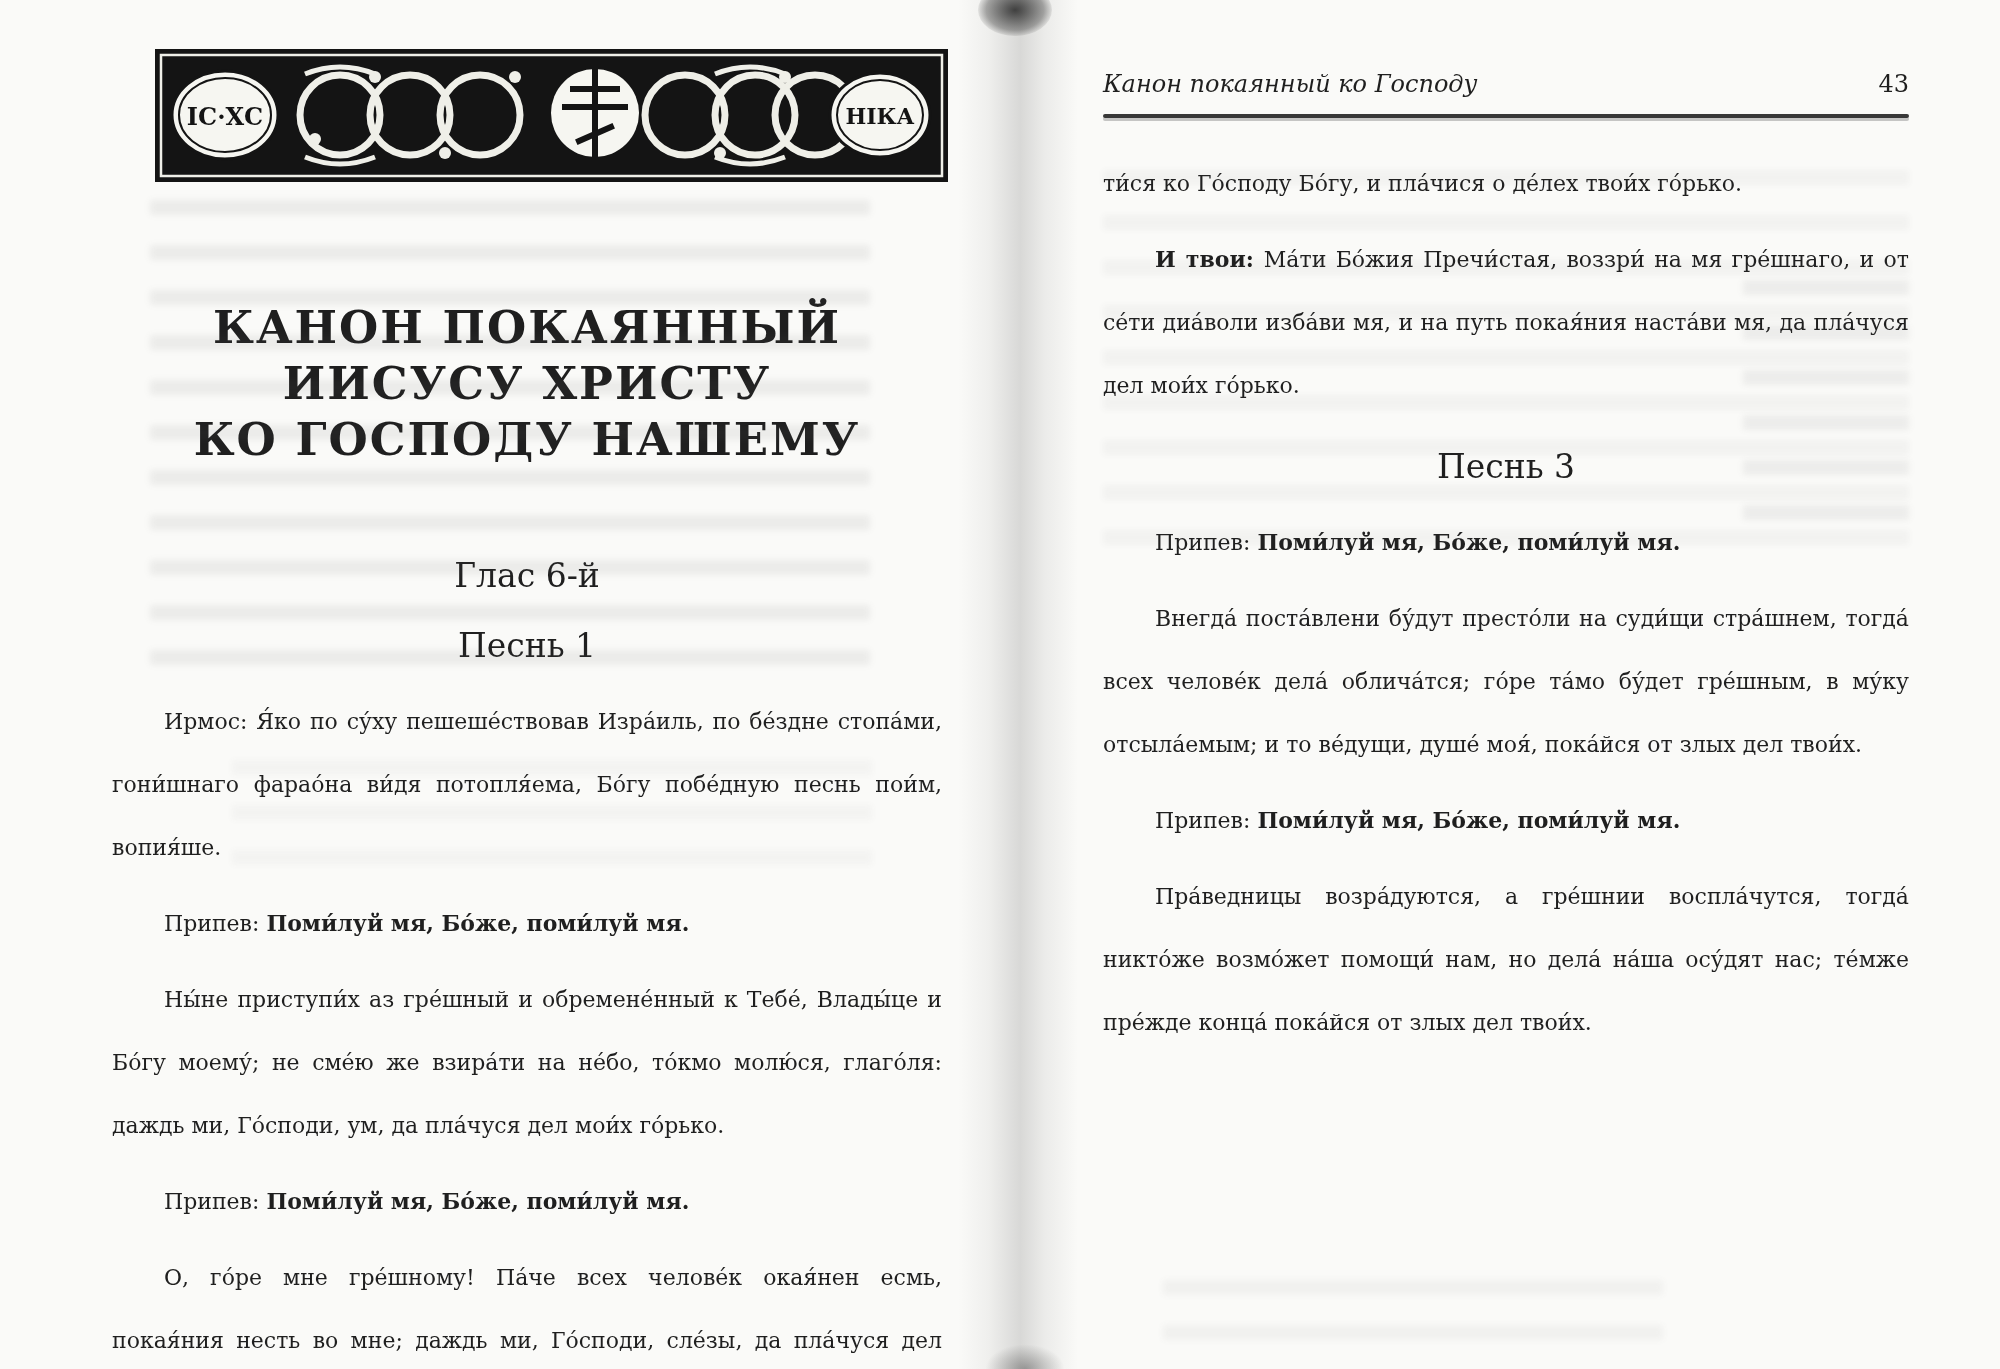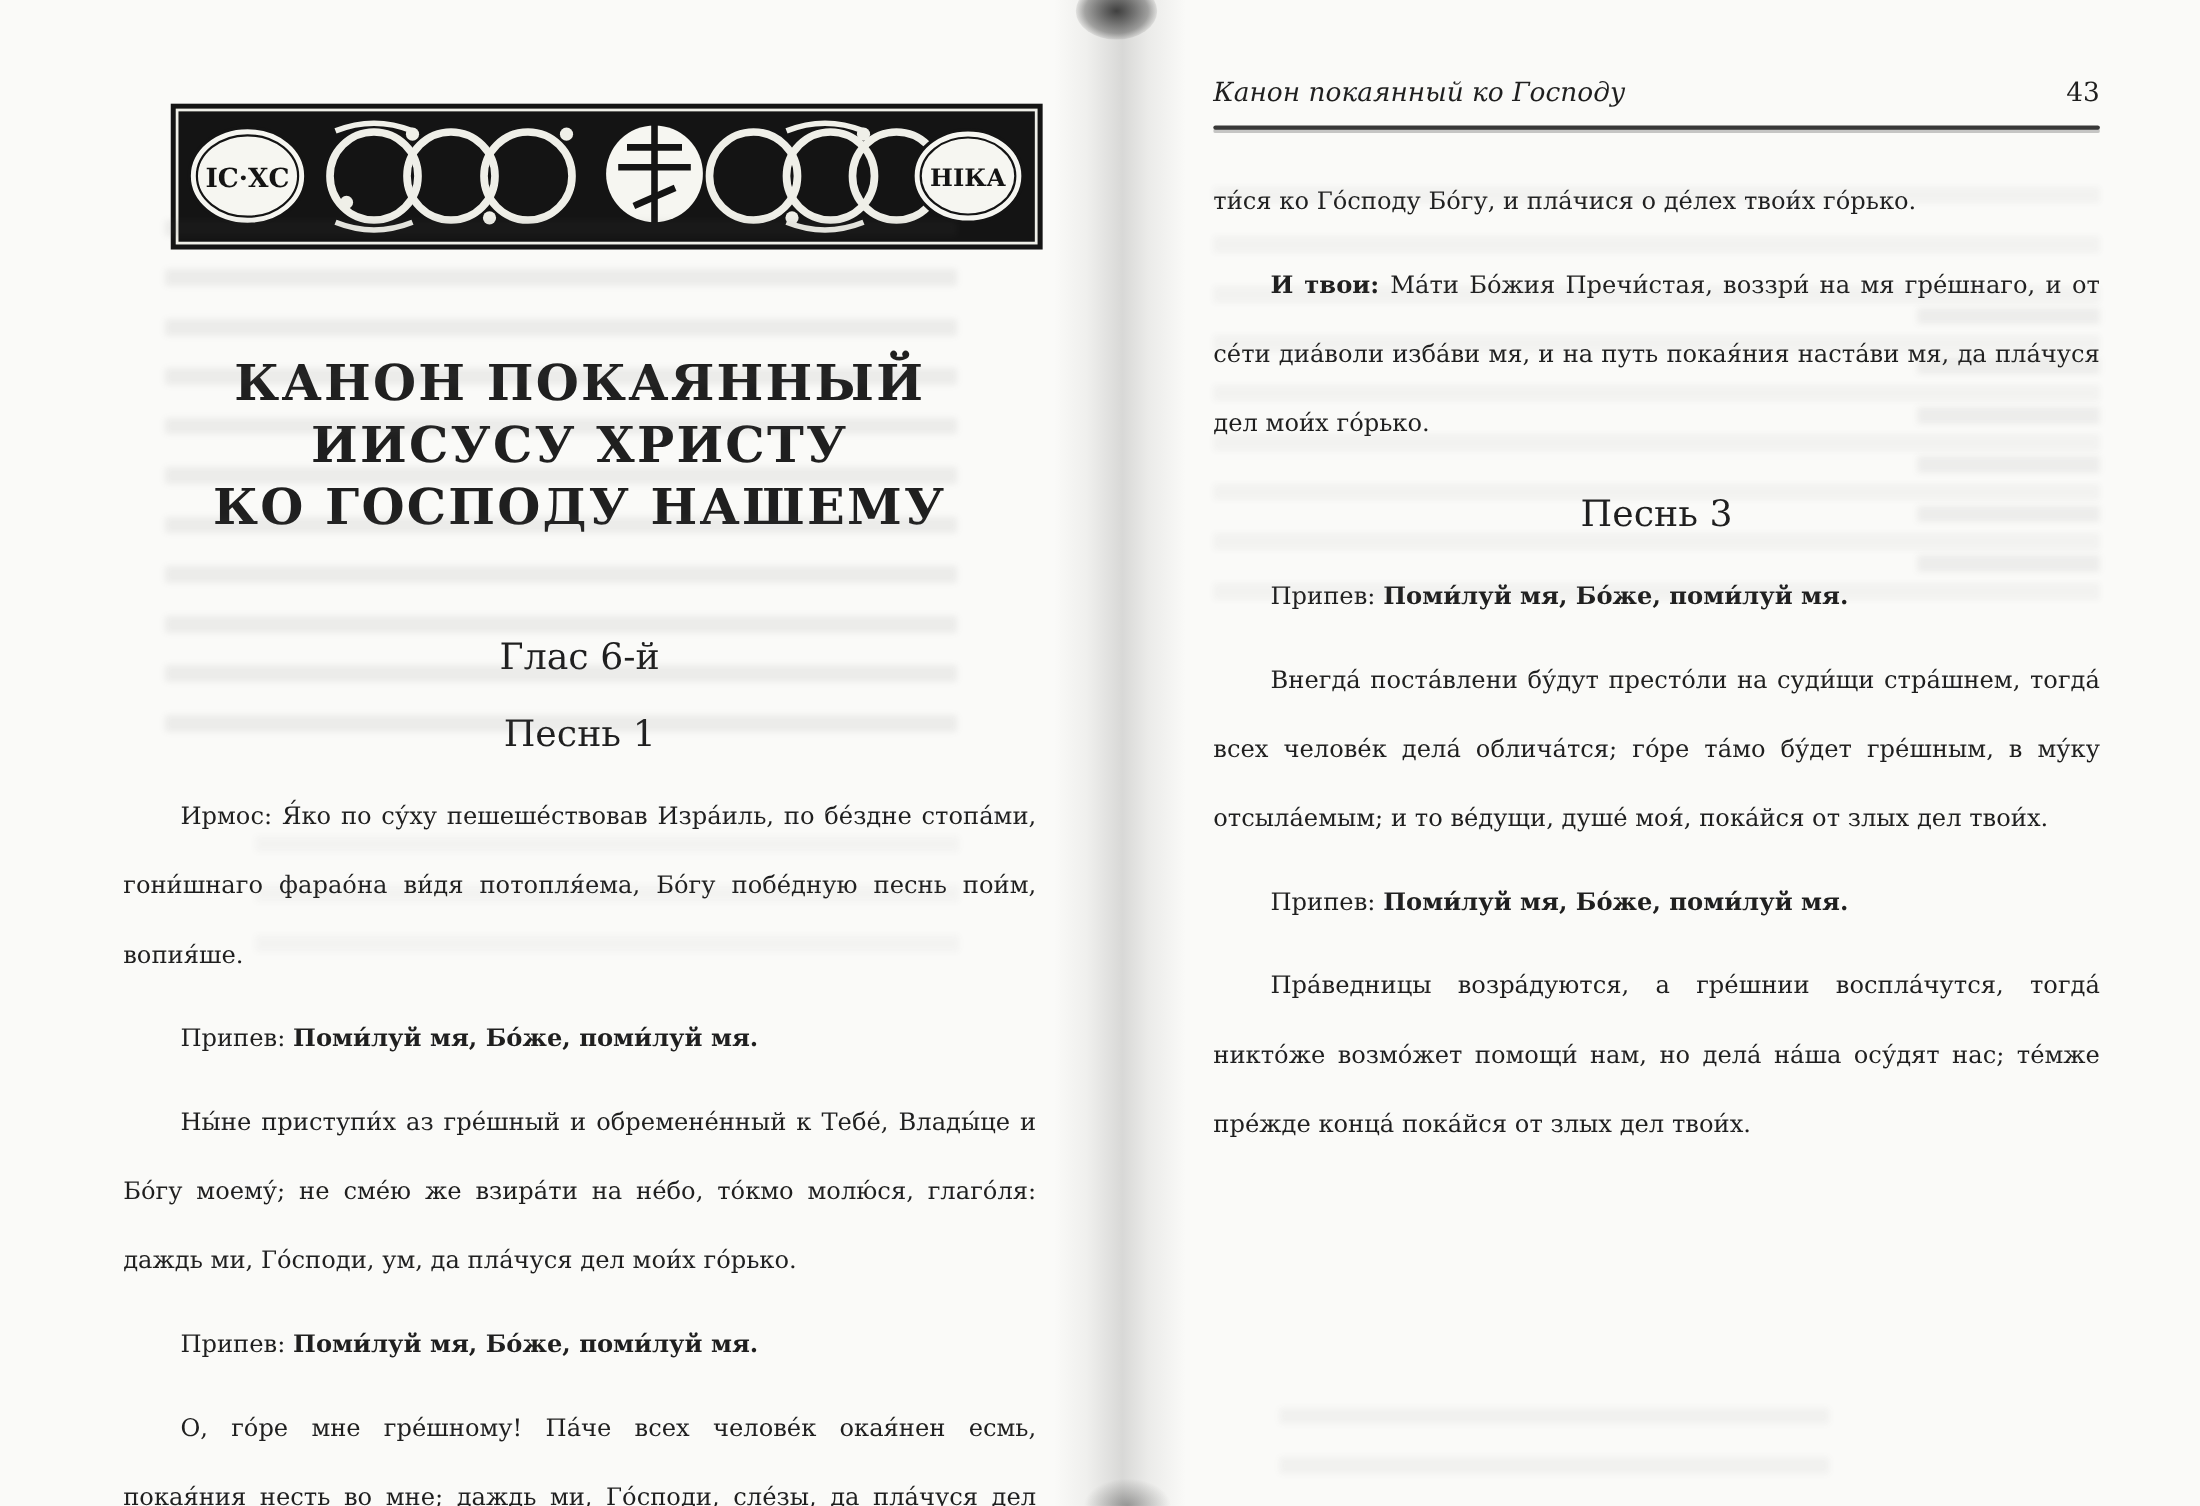--- a/index.html
+++ b/index.html
@@ -12,26 +12,26 @@
     width:2000px;height:1369px;position:relative;overflow:hidden;
     background:var(--paper);
     font-family:"DejaVu Serif","Liberation Serif",serif;
     color:var(--ink);
   }
   .page{position:absolute;top:0;height:1369px;}
   .page-left{left:112px;width:830px;}
   .page-right{left:1103px;width:806px;}
 
   
-  .ornament-wrap{margin:94px 0 0 43px;width:819px;height:133px;}
+  .ornament-wrap{margin:49px 0 0 43px;width:819px;height:133px;}
   .ornament-wrap svg{display:block;}
 
   
   .canon-title{
-    margin-top:94px;text-align:center;font-weight:bold;
+    margin-top:118px;text-align:center;font-weight:bold;
     font-size:45px;line-height:56px;letter-spacing:2px;
     font-family:"DejaVu Serif","Liberation Serif",serif;
   }
 
   
   .running-header{
     margin-top:66px;display:flex;justify-content:space-between;align-items:baseline;
     font-size:24px;line-height:36px;
   }
   .running-header .rh-title{font-style:italic;}

